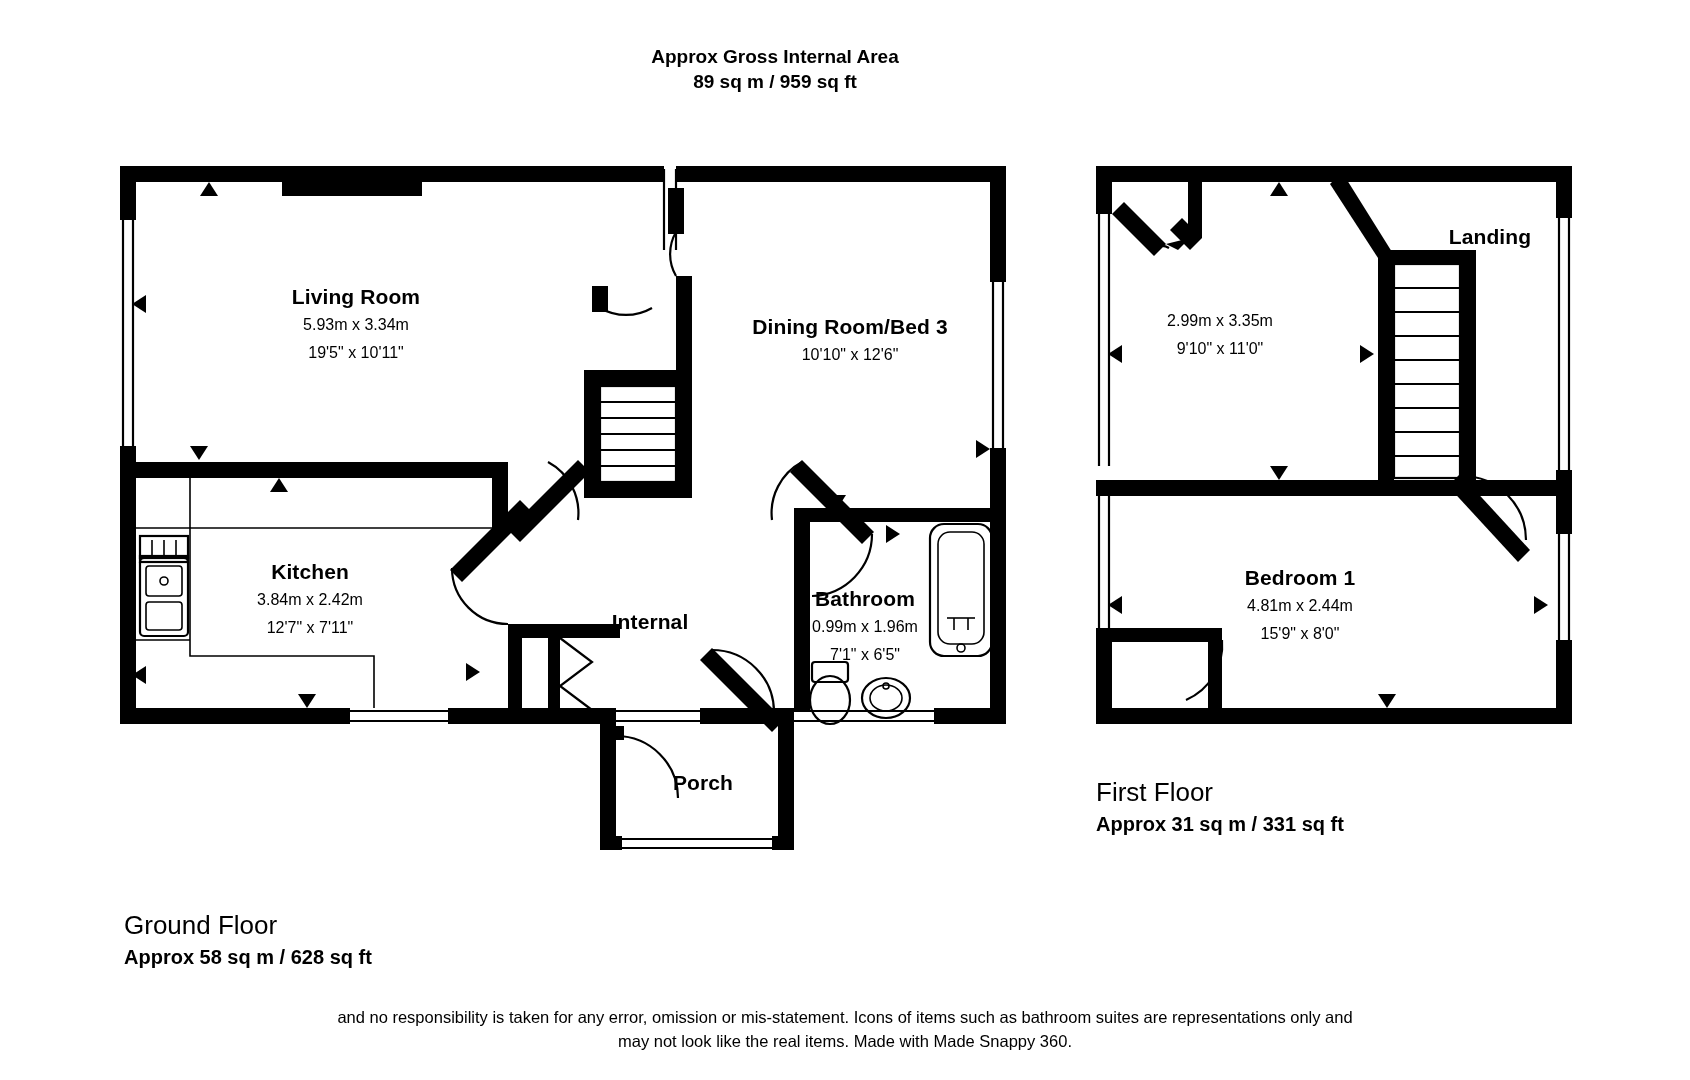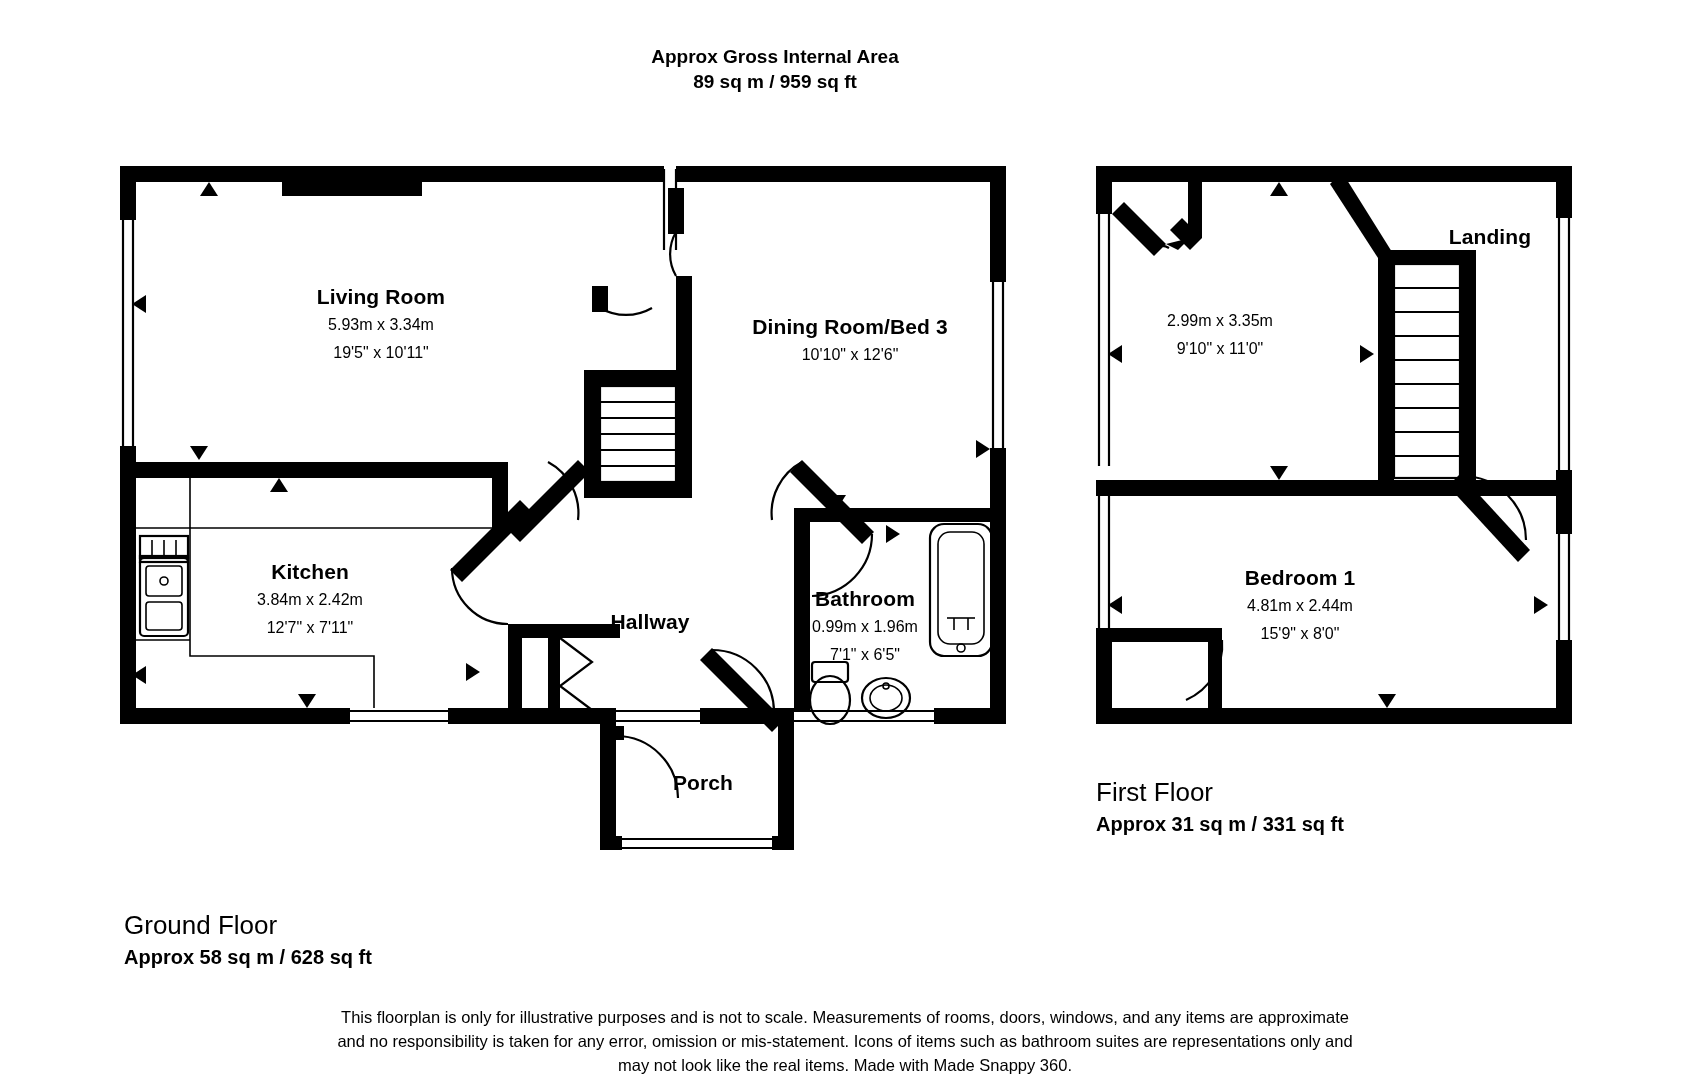--- a/index.html
+++ b/index.html
@@ -359,39 +359,39 @@
         <polygon points="1360,345 1360,363 1374,354"></polygon>
         <polygon points="1270,466 1288,466 1279,480"></polygon>
         <polygon points="1362,496 1380,496 1371,482"></polygon>
         <polygon points="1122,596 1122,614 1108,605"></polygon>
         <polygon points="1534,596 1534,614 1548,605"></polygon>
         <polygon points="1378,694 1396,694 1387,708"></polygon>
       </g>
     </g>
   </svg>
 
-  <div class="txt room-label" style="left:251px; top:283px; width:260px;">
+  <div class="txt room-label" style="left:226px; top:283px; width:260px;">
     <div class="room-name">Living Room</div>
     <div class="room-dim">5.93m x 3.34m</div>
     <div class="room-dim">19'5" x 10'11"</div>
   </div>
 
   <div class="txt room-label" style="left:700px; top:313px; width:300px;">
     <div class="room-name">Dining Room/Bed 3</div>
     <div class="room-dim">10'10" x 12'6"</div>
   </div>
 
   <div class="txt room-label" style="left:180px; top:558px; width:260px;">
     <div class="room-name">Kitchen</div>
     <div class="room-dim">3.84m x 2.42m</div>
     <div class="room-dim">12'7" x 7'11"</div>
   </div>
 
   <div class="txt room-label" style="left:570px; top:608px; width:160px;">
-    <div class="room-name">Hallway</div>
+    <div class="room-name">Internal</div>
   </div>
 
   <div class="txt room-label" style="left:740px; top:585px; width:250px;">
     <div class="room-name">Bathroom</div>
     <div class="room-dim">0.99m x 1.96m</div>
     <div class="room-dim">7'1" x 6'5"</div>
   </div>
 
   <div class="txt room-label" style="left:628px; top:769px; width:150px;">
     <div class="room-name">Porch</div>
@@ -416,18 +416,17 @@
     <div class="floor-title">First Floor</div>
     <div class="floor-area">Approx 31 sq m / 331 sq ft</div>
   </div>
 
   <div class="txt" style="left:124px; top:908px;">
     <div class="floor-title">Ground Floor</div>
     <div class="floor-area">Approx 58 sq m / 628 sq ft</div>
   </div>
 
   <div class="footer-note" style="left:245px; top:1005px; width:1200px;">
-    <div>This floorplan is only for illustrative purposes and is not to scale. Measurements of rooms, doors, windows, and any items are approximate</div>
     <div>and no responsibility is taken for any error, omission or mis-statement. Icons of items such as bathroom suites are representations only and</div>
     <div>may not look like the real items. Made with Made Snappy 360.</div>
   </div>
 
 </div>
 
 </body></html>

